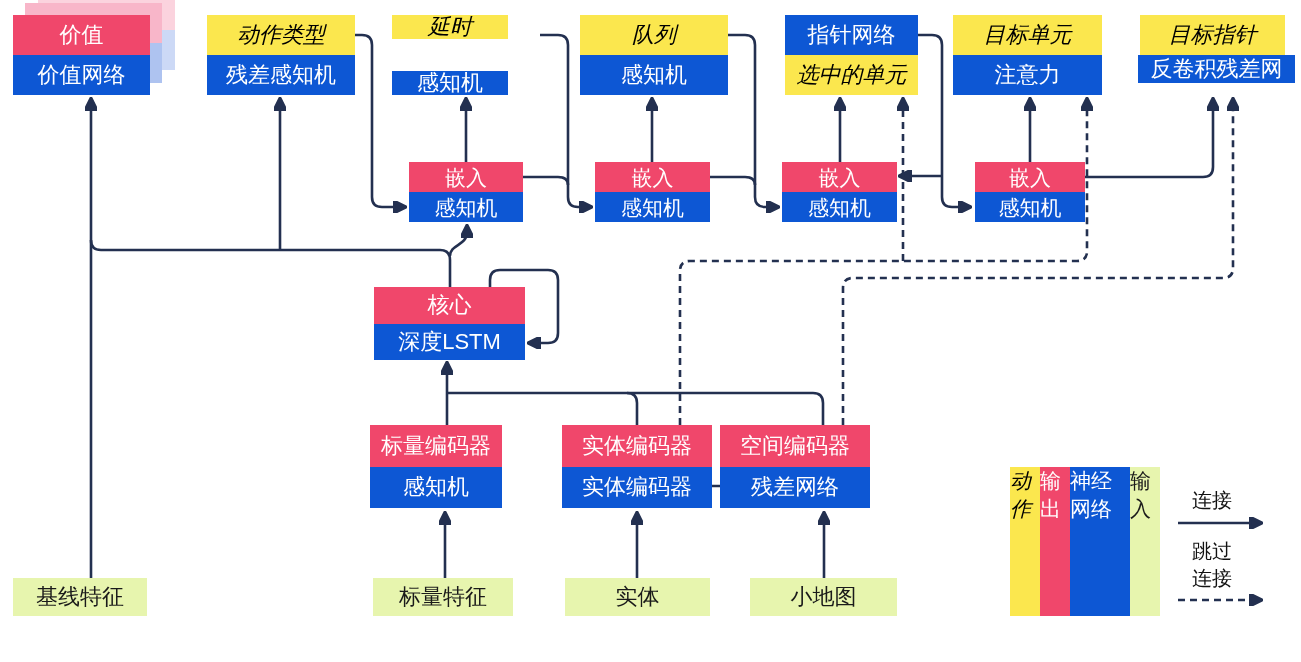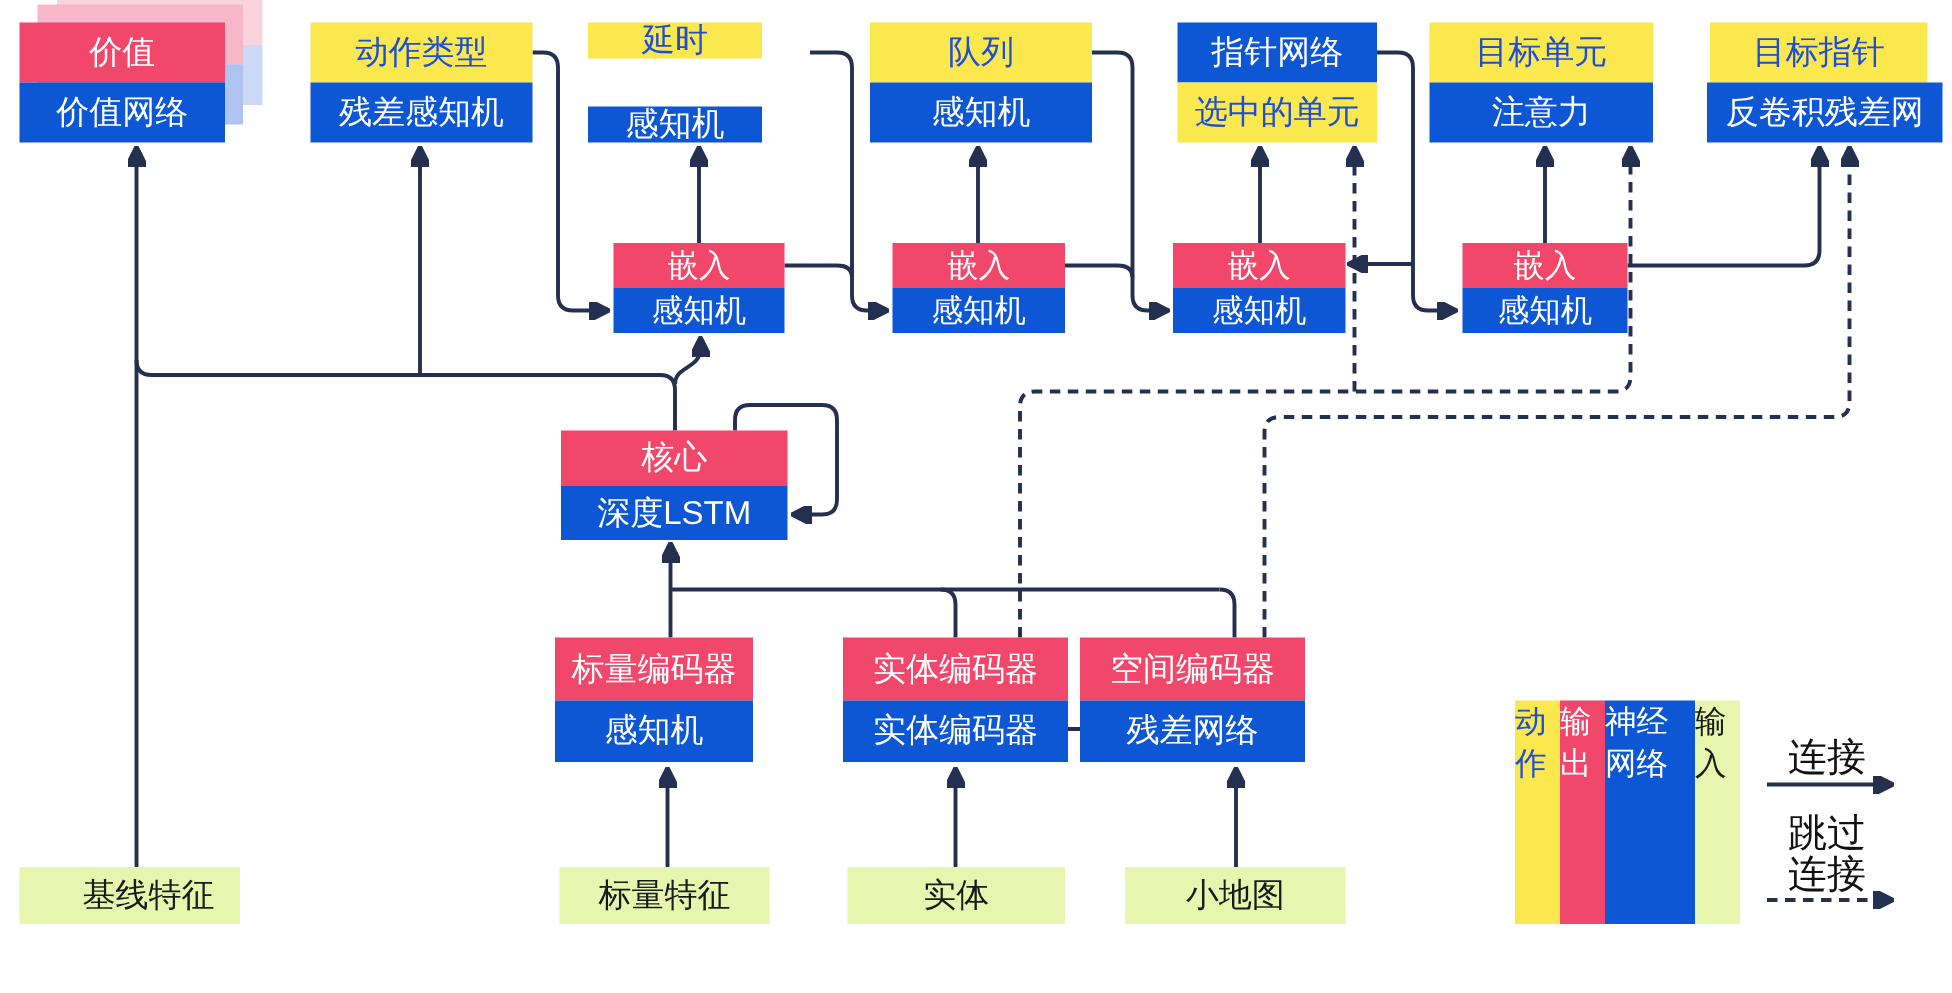--- a/index.html
+++ b/index.html
@@ -19,59 +19,59 @@
     position:relative;width:1301px;height:662px;background:#ffffff;
     overflow:hidden;
   }
   #wires{position:absolute;left:0;top:0;z-index:1;}
   #wires path{fill:none;stroke:var(--line-navy);stroke-width:2.6;stroke-linejoin:round;}
   #wires path.dashed{stroke-dasharray:7 5;}
   #wires .arrowhead{fill:var(--line-navy);}
   .node{position:absolute;z-index:3;display:flex;flex-direction:column;}
   .node .row{flex:1;display:flex;align-items:center;justify-content:center;
     font-size:22px;line-height:1;white-space:nowrap;}
-  .row.yellow{background:var(--action-yellow);color:#1d4ed8;}
+  .row.yellow{background:var(--action-yellow);color:#000000;font-style:italic;}
   .row.red{background:var(--output-red);color:#ffffff;}
   .row.blue{background:var(--network-blue);color:#ffffff;}
   .row.green{background:var(--input-green);color:#1a1a1a;}
   .embed .row{font-size:21px;}
   .stack-card{position:absolute;z-index:2;display:flex;flex-direction:column;}
   .stack-card .half{flex:1;}
   .stack-card.far{z-index:1;}
   .stack-card.far .top{background:var(--stack-pink-2);}
   .stack-card.far .bottom{background:var(--stack-blue-2);}
   .stack-card.near .top{background:var(--stack-pink);}
   .stack-card.near .bottom{background:var(--stack-blue);}
   .input-box{position:absolute;z-index:3;background:var(--input-green);color:#1a1a1a;
     display:flex;align-items:center;justify-content:center;font-size:22px;white-space:nowrap;}
   #legend-box{position:absolute;left:1010px;top:467px;width:150px;height:149px;z-index:3;
     display:flex;flex-direction:row;}
   #legend-box .row{font-size:21px;}
-  .legend-label{position:absolute;z-index:3;color:#111;font-size:26px;white-space:nowrap;}
+  .legend-label{position:absolute;z-index:3;color:#111;font-size:20px;white-space:nowrap;}
   
   #node-value{left:13px;top:15px;width:137px;height:80px;}
   #value-card-near{left:25px;top:3px;width:137px;height:80px;}
   #value-card-far{left:38px;top:-10px;width:137px;height:80px;}
   #node-action-type{left:207px;top:15px;width:148px;height:80px;}
   #node-delay{left:392px;top:15px;width:116px;height:80px;gap:32px;}
   #node-queue{left:580px;top:15px;width:148px;height:80px;}
   #node-selected-units{left:785px;top:15px;width:133px;height:80px;}
   #node-target-unit{left:953px;top:15px;width:149px;height:80px;}
   #node-target-point{left:1140px;top:15px;width:145px;height:80px;}
-  #node-target-point .row.blue{position:absolute;left:-2px;top:40px;width:157px;height:40px;}
+  #node-target-point .row.blue{position:absolute;left:-2px;top:40px;width:157px;height:28px;}
   #node-target-point .row.yellow{position:absolute;left:0;top:0;width:145px;height:40px;}
   #node-embed-1{left:409px;top:162px;width:114px;height:60px;}
   #node-embed-2{left:595px;top:162px;width:115px;height:60px;}
   #node-embed-3{left:782px;top:162px;width:115px;height:60px;}
   #node-embed-4{left:975px;top:162px;width:110px;height:60px;}
   #node-core{left:374px;top:287px;width:151px;height:73px;}
   #node-scalar-encoder{left:370px;top:425px;width:132px;height:83px;}
   #node-entity-encoder{left:562px;top:425px;width:150px;height:83px;}
   #node-spatial-encoder{left:720px;top:425px;width:150px;height:83px;}
-  #input-baseline{left:13px;top:578px;width:122px;height:38px;padding-left:25px;}
+  #input-baseline{left:13px;top:578px;width:134px;height:38px;}
   #input-scalar{left:373px;top:578px;width:140px;height:38px;}
   #input-entities{left:565px;top:578px;width:145px;height:38px;}
   #input-minimap{left:750px;top:578px;width:147px;height:38px;}
   #legend-connection-label{left:1192px;top:487px;}
   #legend-skip-label-1{left:1192px;top:538px;}
   #legend-skip-label-2{left:1192px;top:565px;}
 </style>
 </head>
 <body>
 

